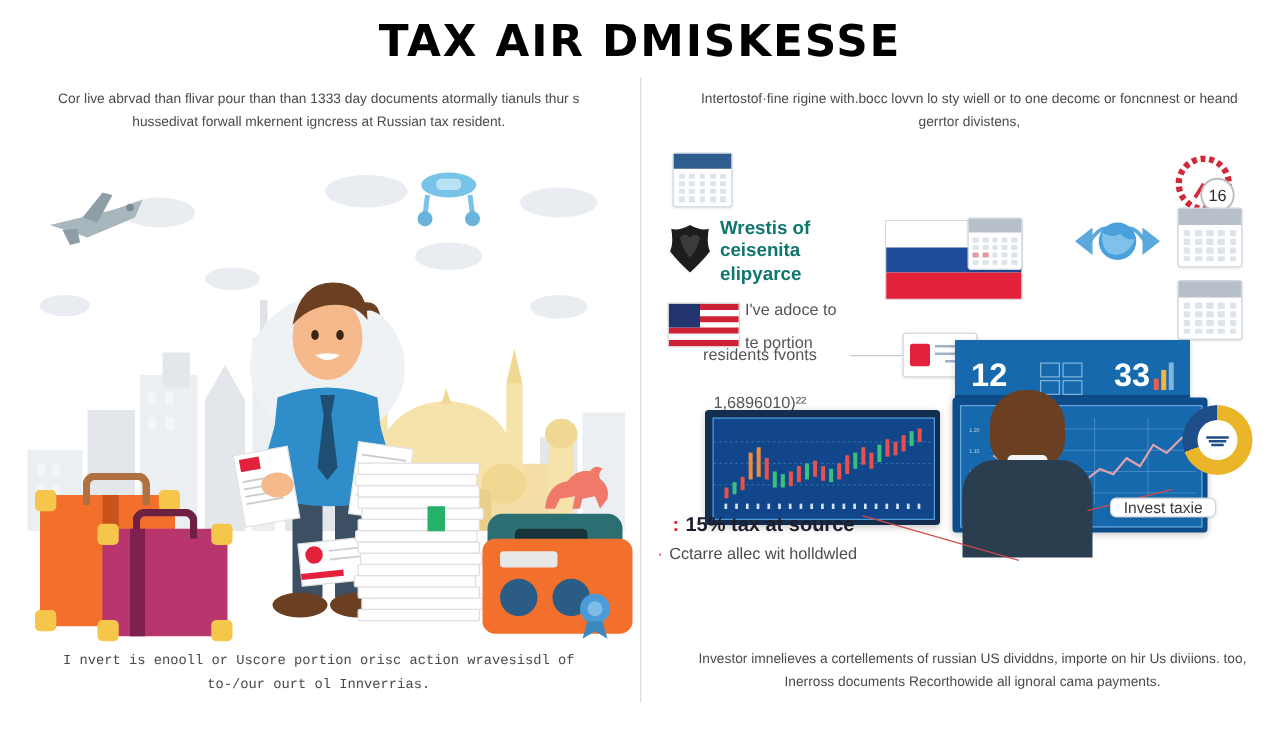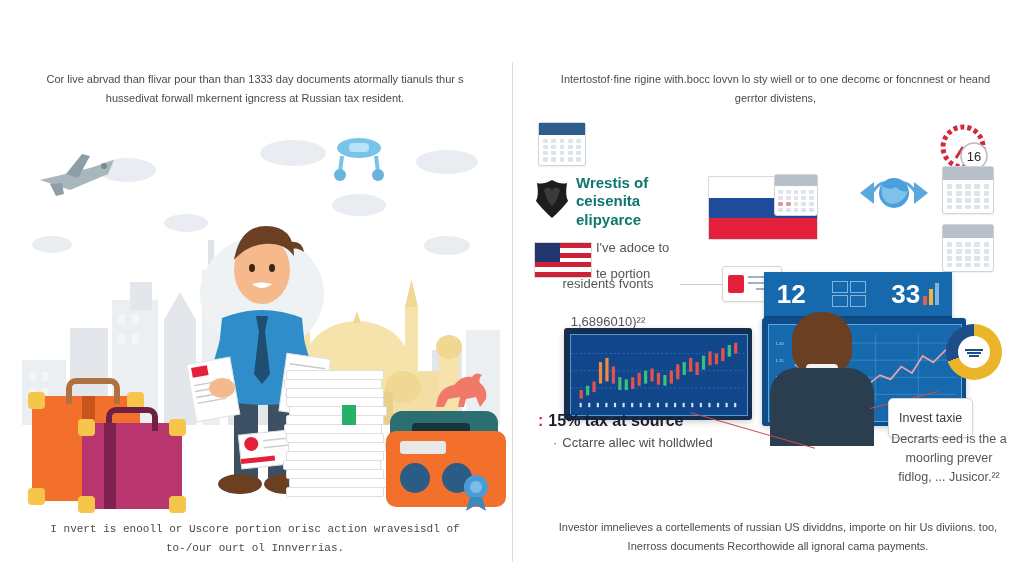--- a/index.html
+++ b/index.html
@@ -113,21 +113,21 @@
   .doc-chip .seal{position:absolute;left:5px;top:8px;width:16px;height:18px;background:#e3213a;border-radius:2px;}
   .doc-chip .ln{position:absolute;right:5px;height:2px;background:#9fb3c8;}
 
   .connector{position:absolute;height:1px;background:#c9ccd1;}
 
   .globe{position:absolute;width:72px;height:46px;}
 
   .dash{position:absolute;left:246px;top:160px;width:188px;height:124px;
     background:#0f4c8a;border-radius:3px;box-shadow:0 2px 5px rgba(0,0,0,.18);}
   .dash .hdr{position:absolute;left:0;top:0;width:100%;height:44px;background:#1769ad;
-    display:flex;align-items:center;justify-content:space-around;color:#fff;
+    display:flex;align-items:flex-end;justify-content:space-around;color:#fff;
     font-size:26px;font-weight:bold;font-family:"Liberation Sans",sans-serif;}
   .mini-grid{width:34px;height:26px;display:grid;grid-template-columns:1fr 1fr;
     grid-template-rows:1fr 1fr;gap:2px;}
   .mini-grid span{border:1px solid #7fb4dc;display:block;}
   .mini-bars{display:inline-flex;align-items:flex-end;gap:2px;height:22px;margin-left:3px;}
   .mini-bars i{width:4px;background:#e85f4b;display:block;}
 
   .screen{position:absolute;background:#132e4e;border-radius:3px;padding:6px;
     box-shadow:0 2px 6px rgba(0,0,0,.2);}
   .screen .inner{width:100%;height:100%;background:#11478a;border:1px solid #4f9ad6;
@@ -144,38 +144,39 @@
     background:conic-gradient(#eab529 0deg 250deg,#1d4e89 250deg 360deg);
     display:flex;align-items:center;justify-content:center;}
   .donut::after{content:"";width:32px;height:32px;border-radius:50%;background:#fff;}
   .donut .mk{position:absolute;z-index:2;width:18px;height:2px;background:#1d4e89;}
 
   .clock{position:absolute;width:54px;height:54px;}
   .clock-label{position:absolute;font-size:13px;color:#333;text-align:center;width:80px;}
 
   .callout{
     position:absolute;background:#fff;border:1px solid #d2d6da;border-radius:5px;
-    padding:12px 10px;font-size:12.5px;color:#3a3a3a;box-shadow:0 1px 3px rgba(0,0,0,.10);
+    padding:0 10px;font-size:12.5px;color:#3a3a3a;box-shadow:0 1px 3px rgba(0,0,0,.10);
     white-space:nowrap;
   }
   .callout-text{position:absolute;font-size:12.5px;line-height:1.5;color:#555;text-align:center;width:118px;}
 
   .stat-block{position:absolute;left:8px;top:300px;width:230px;}
   .stat-head{font-size:16px;font-weight:bold;color:#1d1d2b;margin:0 0 4px 12px;}
   .stat-head .dotmark{color:#e3213a;margin-right:5px;}
-  .stat-line{font-size:13px;color:#4d4d4d;line-height:1.45;margin-left:27px;}
+  .stat-line{font-size:13px;color:#4d4d4d;line-height:1.45;margin-left:0;}
   .stat-line .b{color:#e3213a;margin-right:5px;}
 
   .red-line{position:absolute;background:#d04a4a;height:1px;transform-origin:left center;}
 </style>
 </head>
 <body>
 
 <div class="page">
 
+  <div class="title">TAX AIR DMISKESSE</div>
 
   <div class="v-divider"></div>
 
   <div class="para" id="p-left-top">Cor live abrvad than flivar pour than than 1333 day documents atormally tianuls thur s hussedivat forwall mkernent igncress at Russian tax resident.</div>
   <div class="para" id="p-right-top">Intertostof·fine rigine with.bocc lovvn lo sty wiell or to one decomє or foncnnest or heand gerrtor divistens,</div>
   <div class="para" id="p-left-bottom">I nvert is enooll or Uscore portion orisc action wravesisdl of to-/our ourt ol Innverrias.</div>
   <div class="para" id="p-right-bottom">Investor imnelieves a cortellements of russian US dividdns, importe on hir Us diviions. too, Inerross documents Recorthowide all ignoral cama payments.</div>
 
   <div class="left-art">
 
@@ -652,16 +653,15 @@
       </div>
       <div class="stat-line">
         <span class="b">·</span><span>Cctarre allec wit holldwled</span>
       </div>
     </div>
 
     <div class="red-line" style="left:172px;top:300px;width:130px;transform:rotate(16deg);"></div>
     <div class="red-line" style="left:352px;top:296px;width:70px;transform:rotate(-14deg);"></div>
 
     <div class="callout" style="left:370px;top:286px;">Invest taxie</div>
-    <div class="callout-text" style="left:372px;top:318px;">Decrarts eed is the a moorling prever fidlog, ... Jusicor.²²</div>
   </div>
 
 </div>
 
 </body></html>

